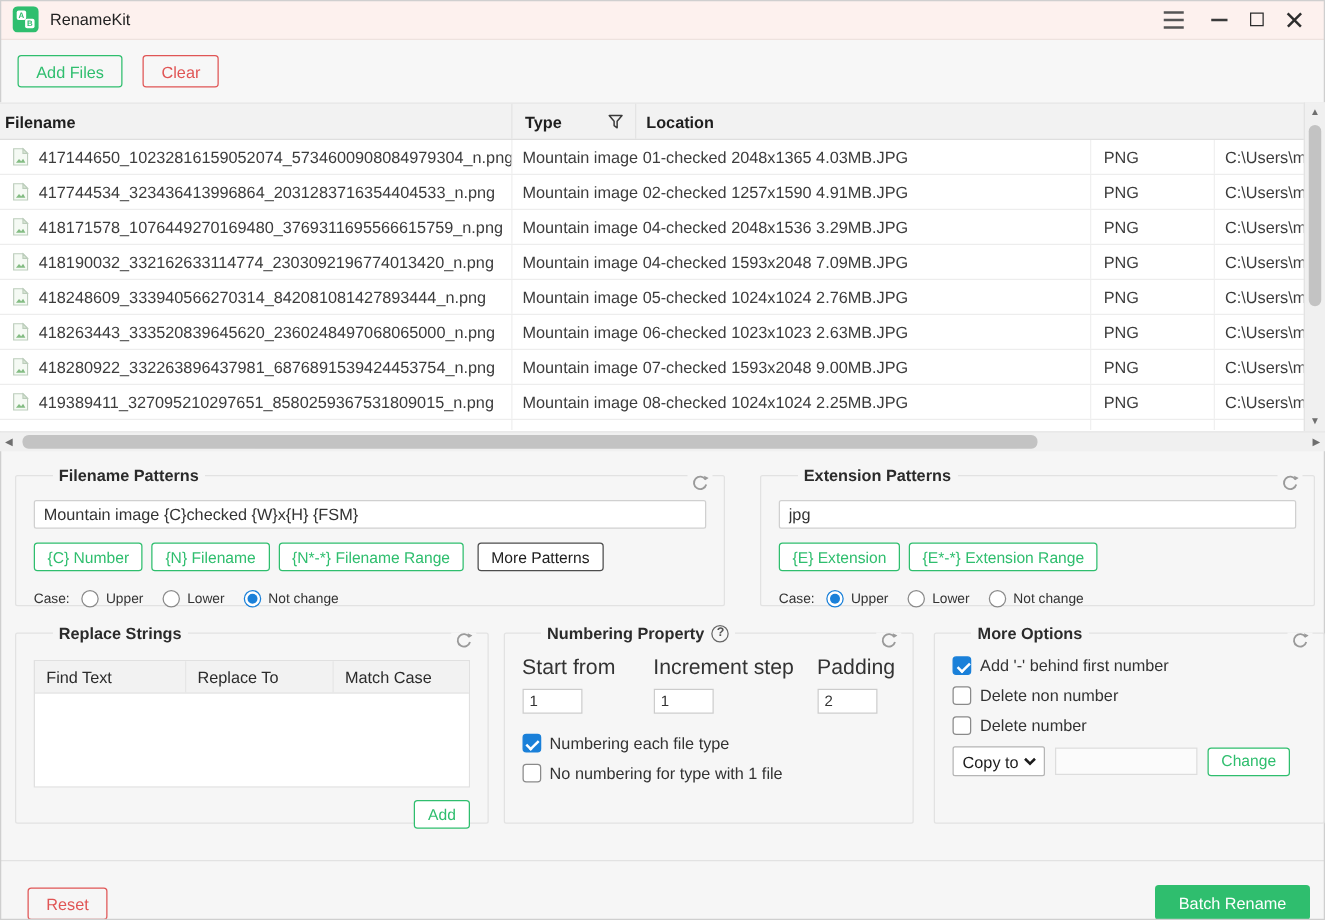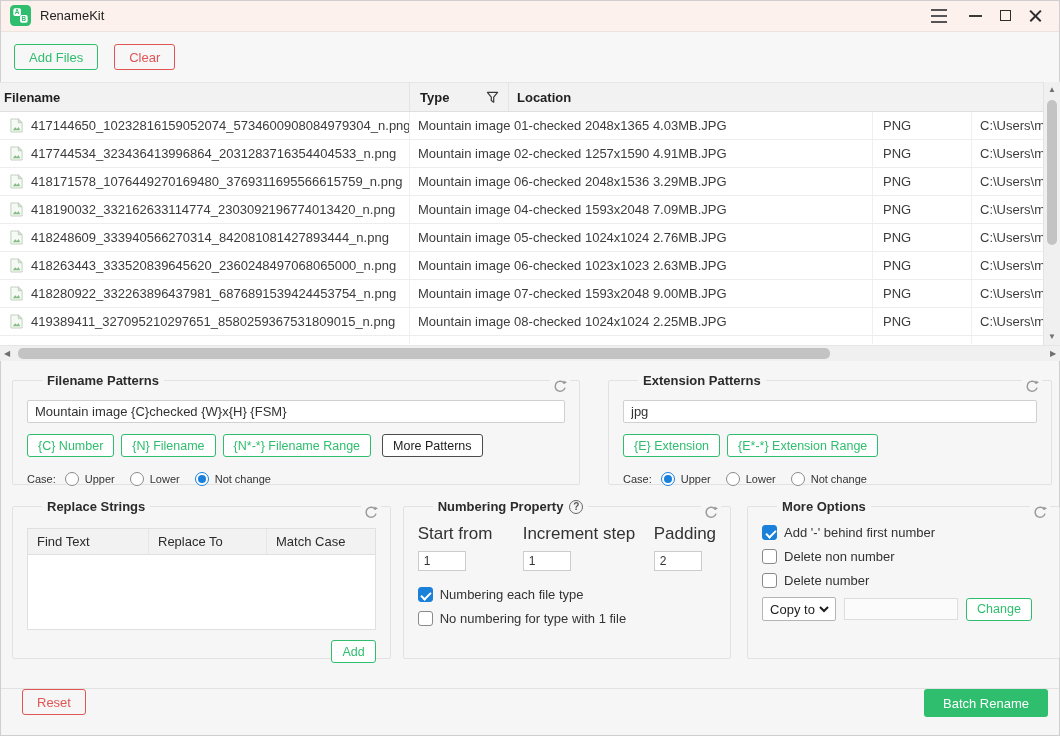--- a/index.html
+++ b/index.html
@@ -107,21 +107,21 @@
   .checkbox{width:15px;height:15px;border:1px solid #8a8a8a;border-radius:3px;background:#fff;flex:none;position:relative;}
   .checkbox.checked{background:var(--blue);border-color:var(--blue);}
   .checkbox.checked::after{content:"";position:absolute;left:4.5px;top:1.5px;width:4px;height:8px;border:solid #fff;border-width:0 2px 2px 0;transform:rotate(45deg);}
   .mo .cbcol{margin-top:2px;}
   .copyrow{display:flex;align-items:center;gap:8px;margin-top:8px;}
   .select{width:74px;height:24px;border:1px solid #b5b5b5;border-radius:2px;background:#fff;display:flex;align-items:center;justify-content:space-between;padding:0 6px 0 7px;font-size:13px;color:#1d1d1d;cursor:pointer;}
   .copyinput{width:114px;height:22px;border:1px solid #ddd;background:#fbfbfb;font-family:inherit;font-size:12px;padding:0 5px;}
   .changebtn{min-width:56px;}
 
   
-  .footer{height:48px;border-top:1px solid var(--bdr);display:flex;align-items:flex-start;justify-content:space-between;padding:0 12px 0 22px;flex:none;background:#f6f6f6;}
+  .footer{height:48px;border-top:1px solid var(--bdr);display:flex;align-items:flex-end;justify-content:space-between;padding:0 12px 0 22px;flex:none;background:#f6f6f6;}
   .reset{min-width:54px;}
   .batch{border:none;background:var(--green);color:#fff;height:28px;min-width:124px;font-size:13px;border-radius:3px;cursor:pointer;}
 </style>
 </head>
 <body>
 
 <div class="app">
 
   <div class="titlebar">
     <span style="line-height:0;">
@@ -204,21 +204,21 @@
           <div class="td c1">
             <span style="line-height:0;flex:none;">
               <svg width="13" height="15" viewBox="0 0 14 16">
                 <path d="M1 1 h8 l4 4 v10 h-12 z" fill="#f5faf4" stroke="#bccdbb" stroke-width="1"></path>
                 <path d="M9 1 l4 4 h-4 z" fill="#dcead9" stroke="#bccdbb" stroke-width="1"></path>
                 <path d="M3 13 l2.6 -3.2 1.9 2 1.6 -2.1 2 3.3 z" fill="#84bd84"></path>
               </svg>
             </span>
             <span>418171578_1076449270169480_3769311695566615759_n.png</span>
           </div>
-          <div class="td c2">Mountain image 06-checked 2048x1536 3.29MB.JPG</div>
+          <div class="td c2">Mountain image 04-checked 2048x1536 3.29MB.JPG</div>
           <div class="td c3">PNG</div>
           <div class="td c4">C:\Users\m</div>
         </div>
 
         <div class="tr">
           <div class="td c1">
             <span style="line-height:0;flex:none;">
               <svg width="13" height="15" viewBox="0 0 14 16">
                 <path d="M1 1 h8 l4 4 v10 h-12 z" fill="#f5faf4" stroke="#bccdbb" stroke-width="1"></path>
                 <path d="M9 1 l4 4 h-4 z" fill="#dcead9" stroke="#bccdbb" stroke-width="1"></path>

